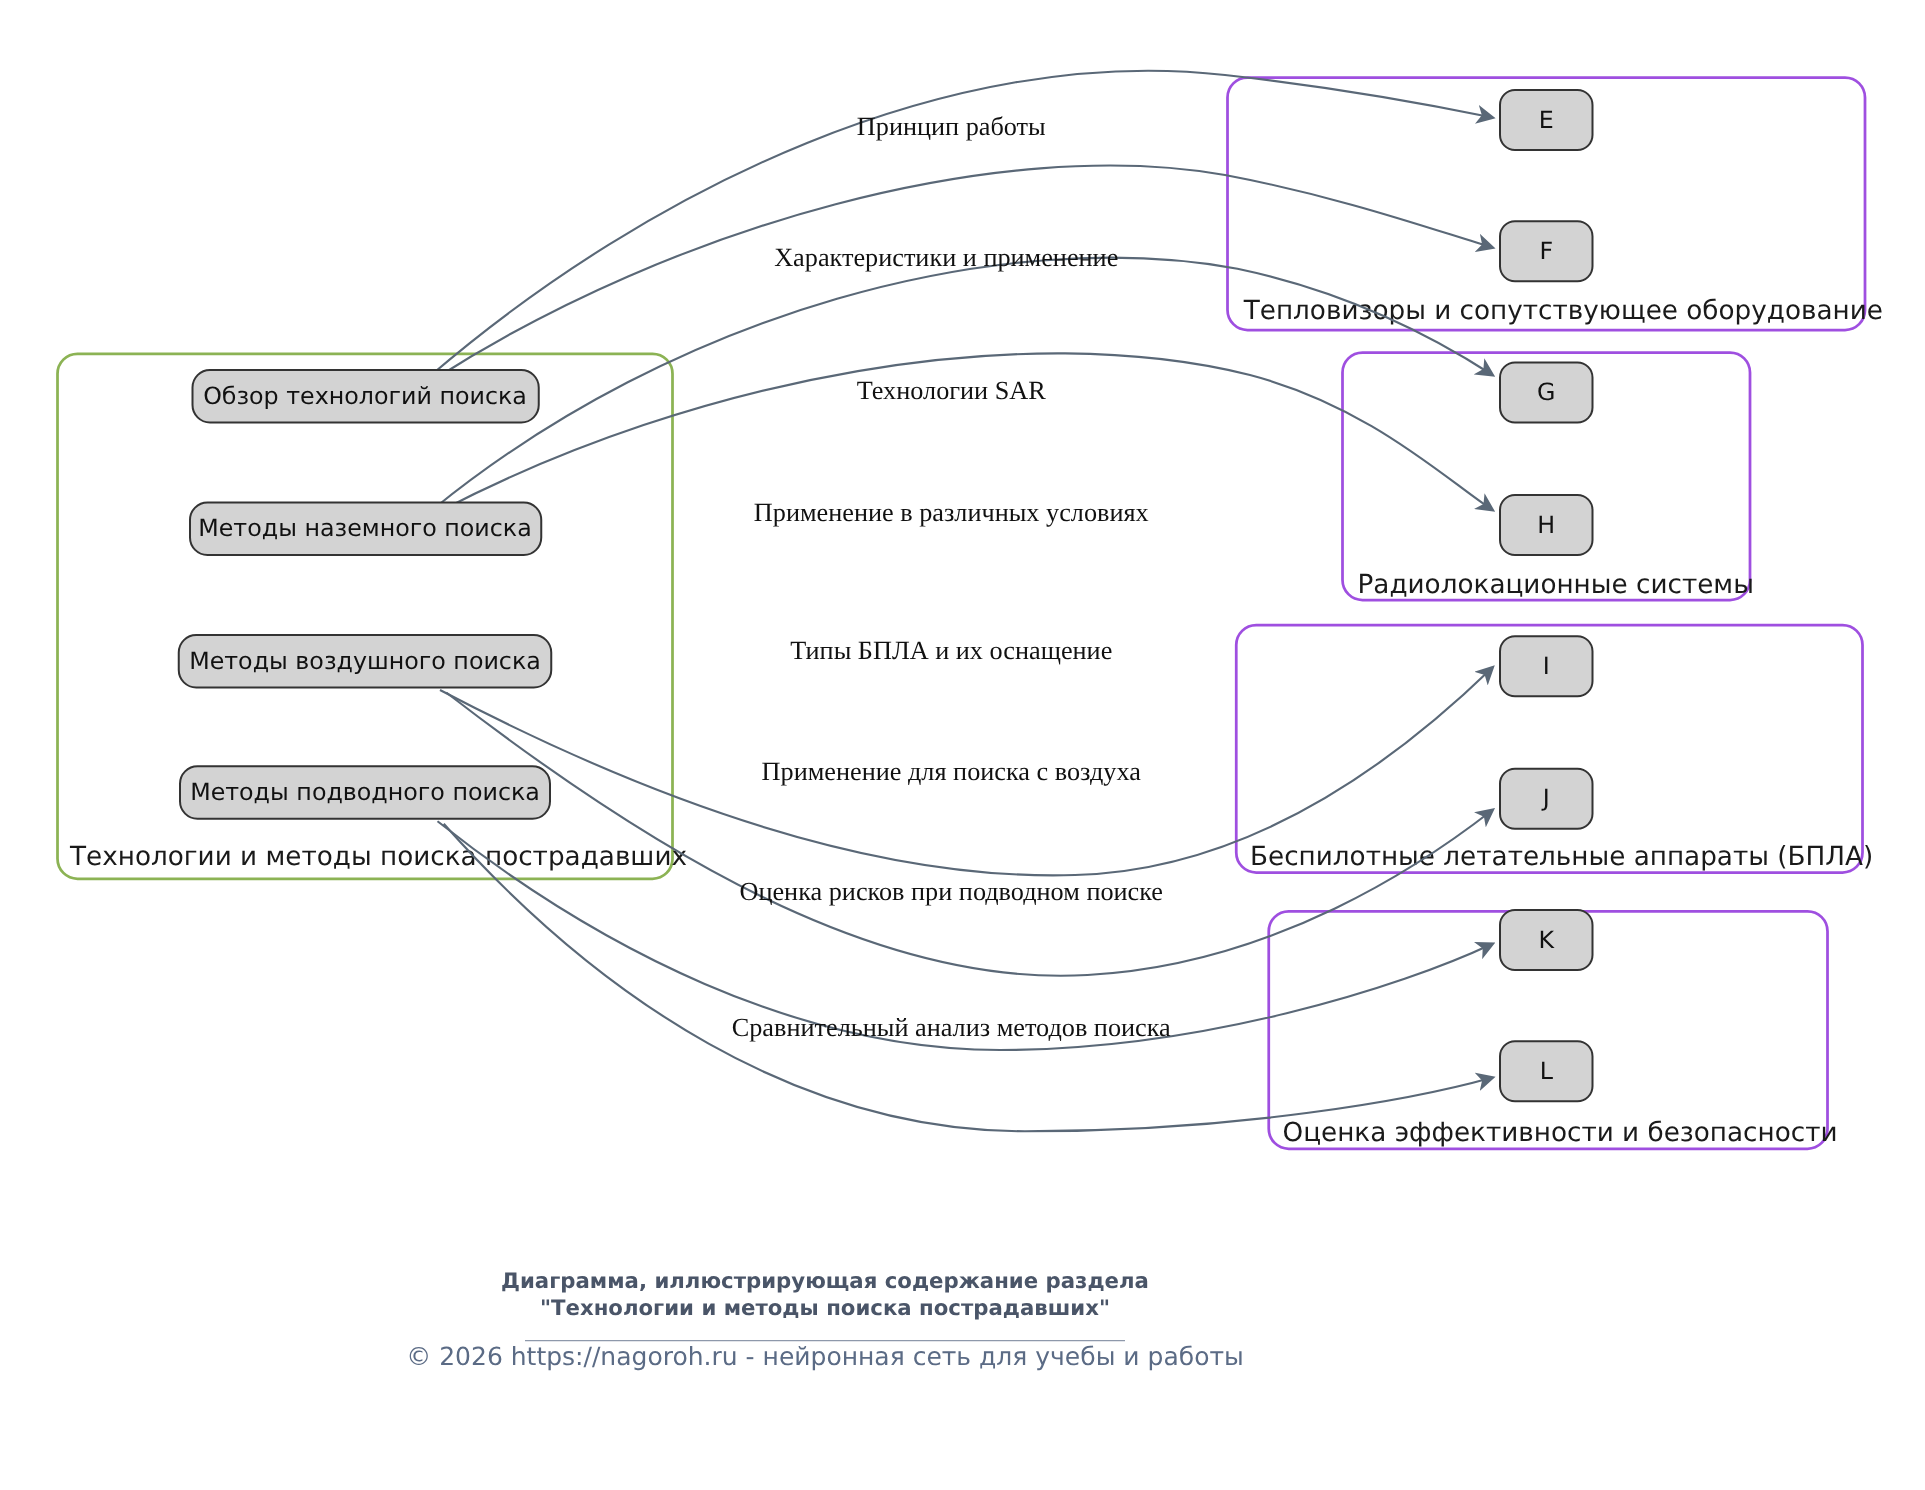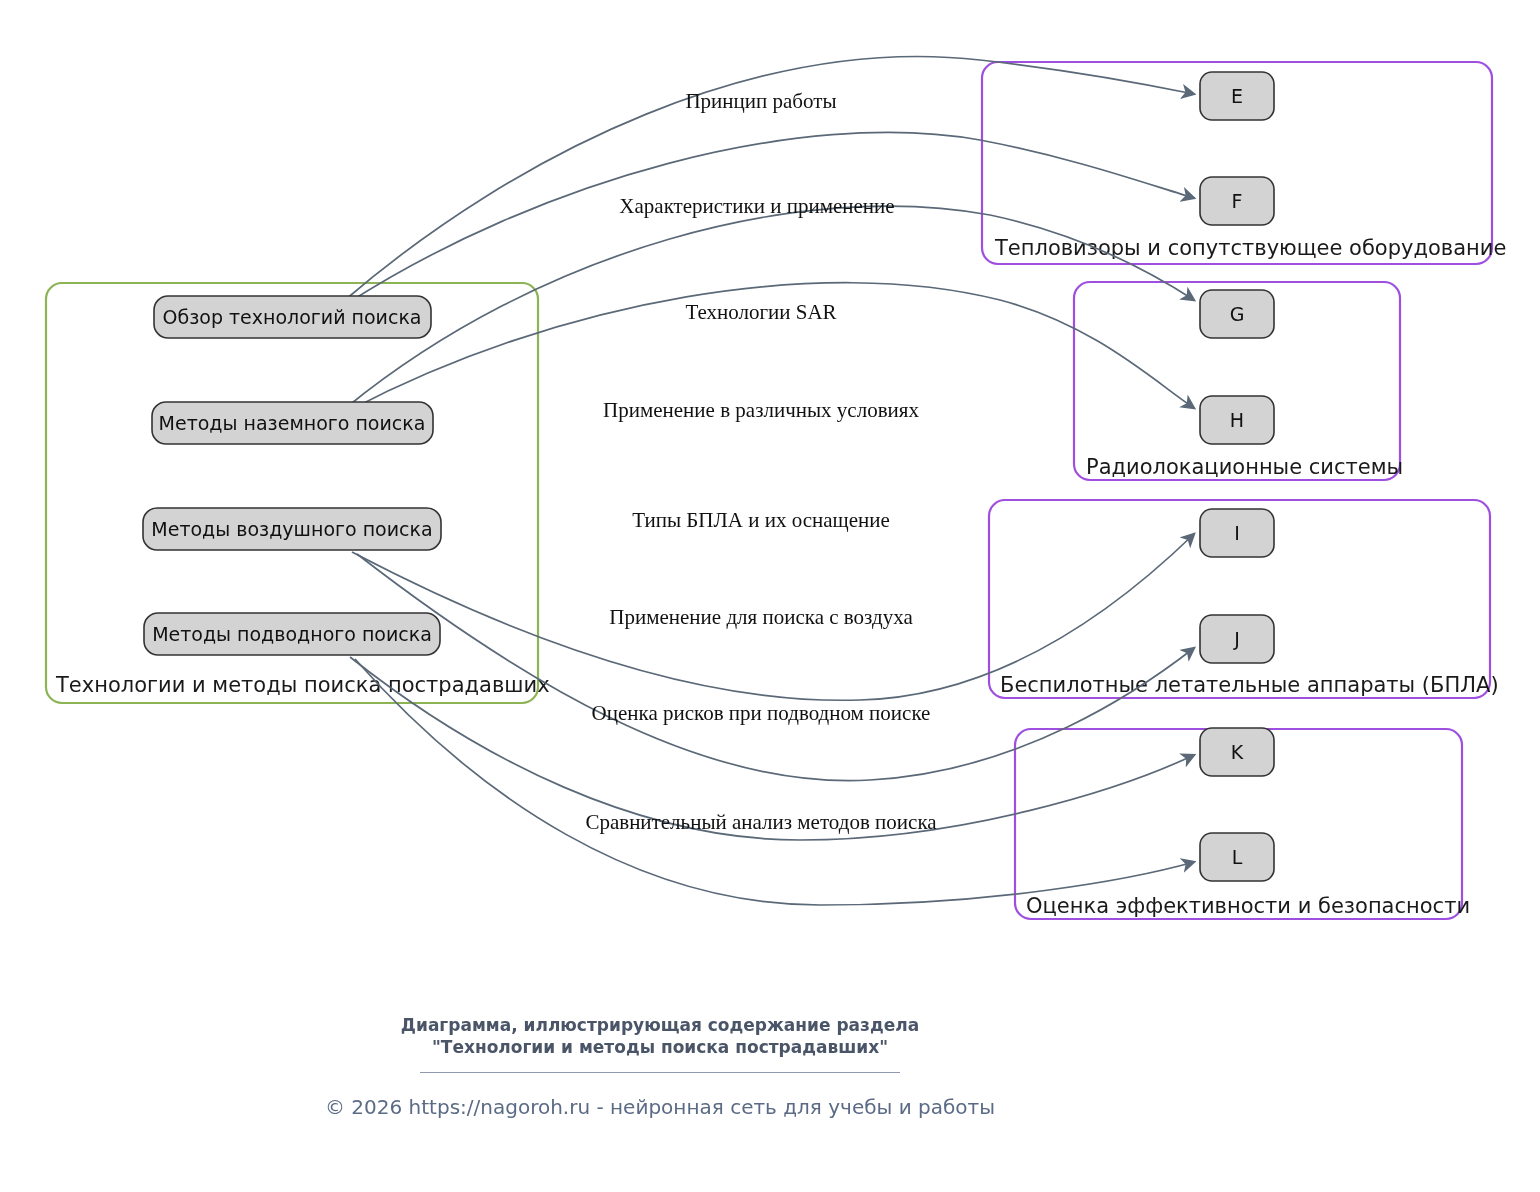--- a/index.html
+++ b/index.html
@@ -77,21 +77,20 @@
     line-height: 22px;
     white-space: pre;
   }
   .caption-rule {
     width: 480px;
     height: 0;
     border-top: 1px solid #8e99ab;
     margin: 14px auto 0 auto;
   }
   .footer-text {
-    margin-top: 22px;
     font-family: "DejaVu Sans", "Liberation Sans", sans-serif;
     font-size: 20px;
     color: #5b6b85;
   }
 </style>
 </head>
 <body>
 
 <div id="page">
 

